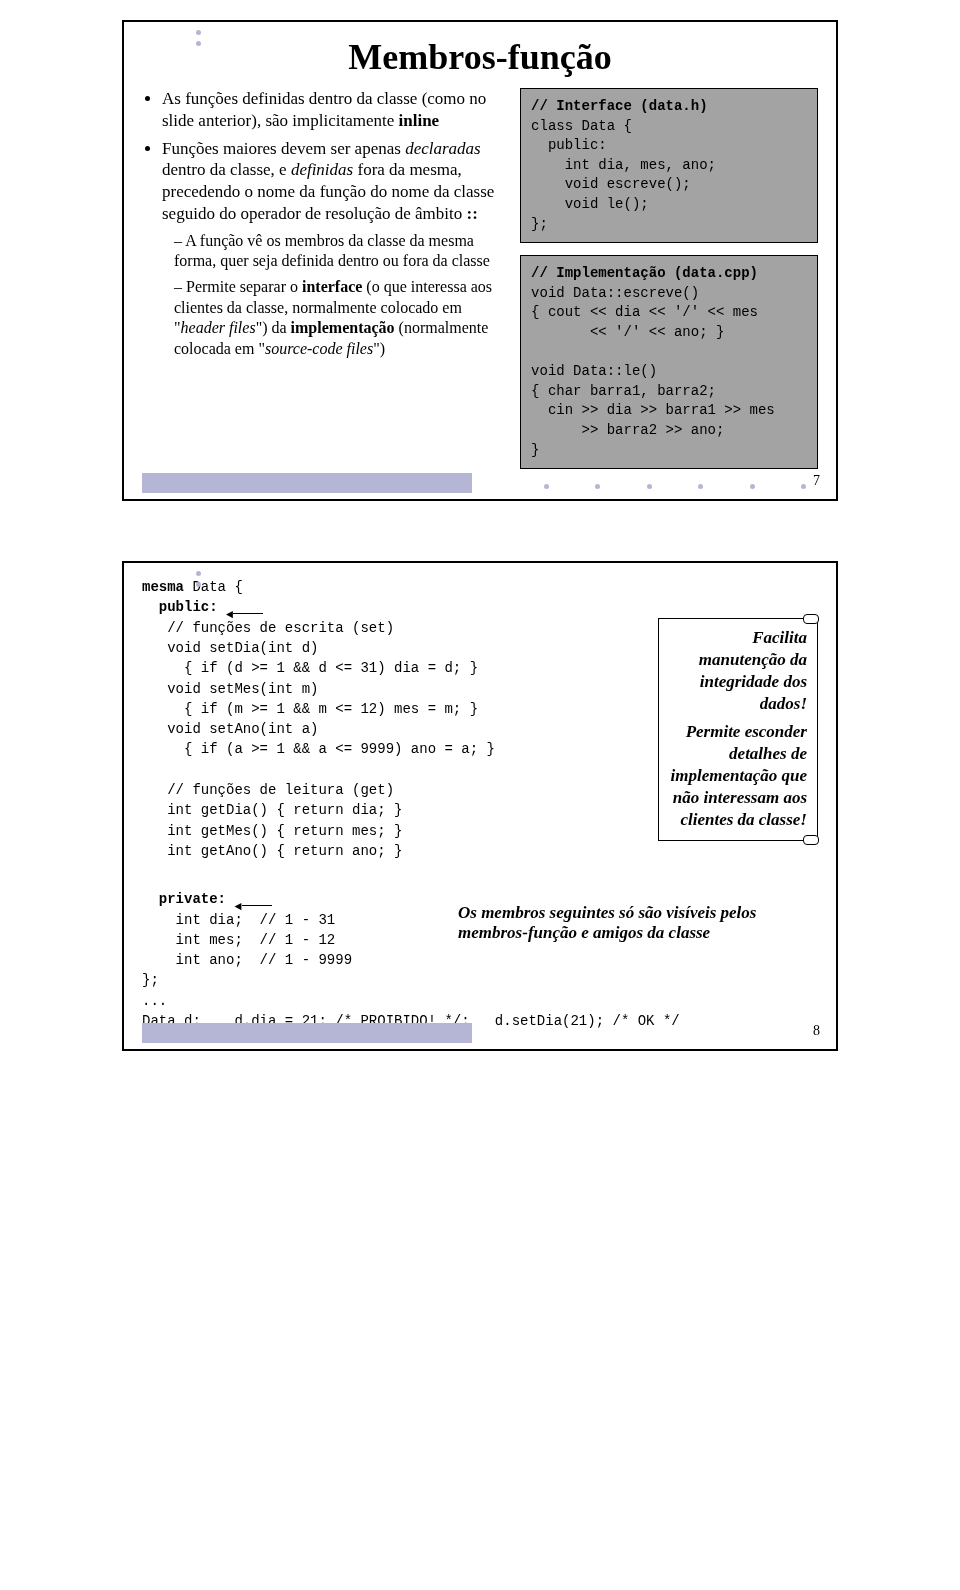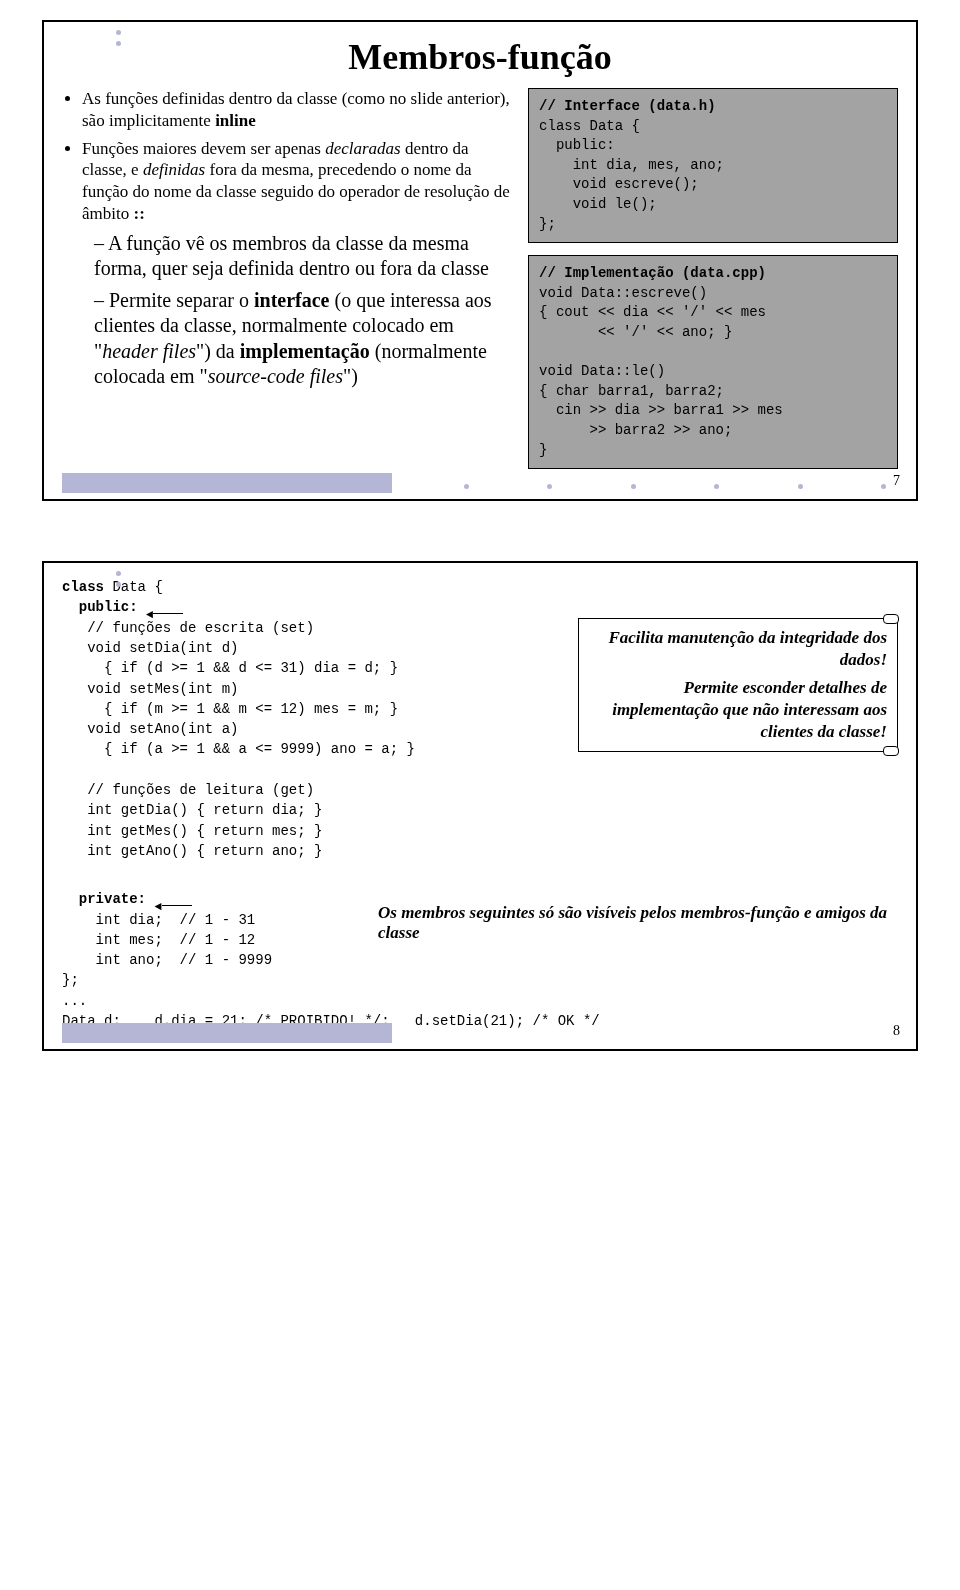--- a/index.html
+++ b/index.html
@@ -3,21 +3,21 @@
 <meta charset="utf-8">
 <style>
   * { box-sizing: border-box; margin: 0; padding: 0; }
   body {
     background: #fff;
     font-family: "Times New Roman", Times, serif;
     color: #000;
     width: 960px;
   }
   .slide {
-    width: 876px;
+    width: 716px;
     margin: 20px auto 60px;
     border: 2px solid #000;
     padding: 14px 18px 18px;
     background: #fff;
     position: relative;
   }
   .slide-title {
     font-size: 36px;
     text-align: center;
     margin-bottom: 10px;
@@ -25,21 +25,21 @@
   .two-col {
     display: flex;
     gap: 14px;
   }
   .left-col { flex: 1 1 55%; }
   .right-col { flex: 1 1 45%; }
   ul.bullets { list-style: disc; padding-left: 20px; }
   ul.bullets > li { margin-bottom: 6px; font-size: 17px; line-height: 1.28; }
   ul.dashes { list-style: none; padding-left: 12px; margin-top: 6px; }
   ul.dashes > li::before { content: "– "; }
-  ul.dashes > li { margin-bottom: 6px; font-size: 20px; line-height: 1.28; }
+  ul.dashes > li { margin-bottom: 6px; font-size: 16px; line-height: 1.28; }
   .bold { font-weight: bold; }
   .italic { font-style: italic; }
   .code-box {
     border: 1px solid #000;
     padding: 8px 10px;
     font-family: "Courier New", Courier, monospace;
     font-size: 14px;
     line-height: 1.4;
     white-space: pre;
     margin-bottom: 12px;
@@ -195,21 +195,21 @@
   <div class="page-num">7</div>
 </div>
 
 <div class="slide">
   <div class="top-dots">
     <div class="dot"></div>
       <div class="dot"></div>
   </div>
 
   <div class="flex-row">
-    <div style="flex:0 0 200px" class="code-area"><span class="bold">class</span> Data {
+    <div style="flex:0 0 200px" class="code-area"><span class="bold">mesma</span> Data {
   <span class="bold">public:</span> <span class="arrow-ptr"></span></div>
   </div>
 
   <div class="flex-row">
     <div class="code-area" style="flex:0 0 500px">   // funções de escrita (set)
    void setDia(int d)
      { if (d &gt;= 1 &amp;&amp; d &lt;= 31) dia = d; }
    void setMes(int m)
      { if (m &gt;= 1 &amp;&amp; m &lt;= 12) mes = m; }
    void setAno(int a)

